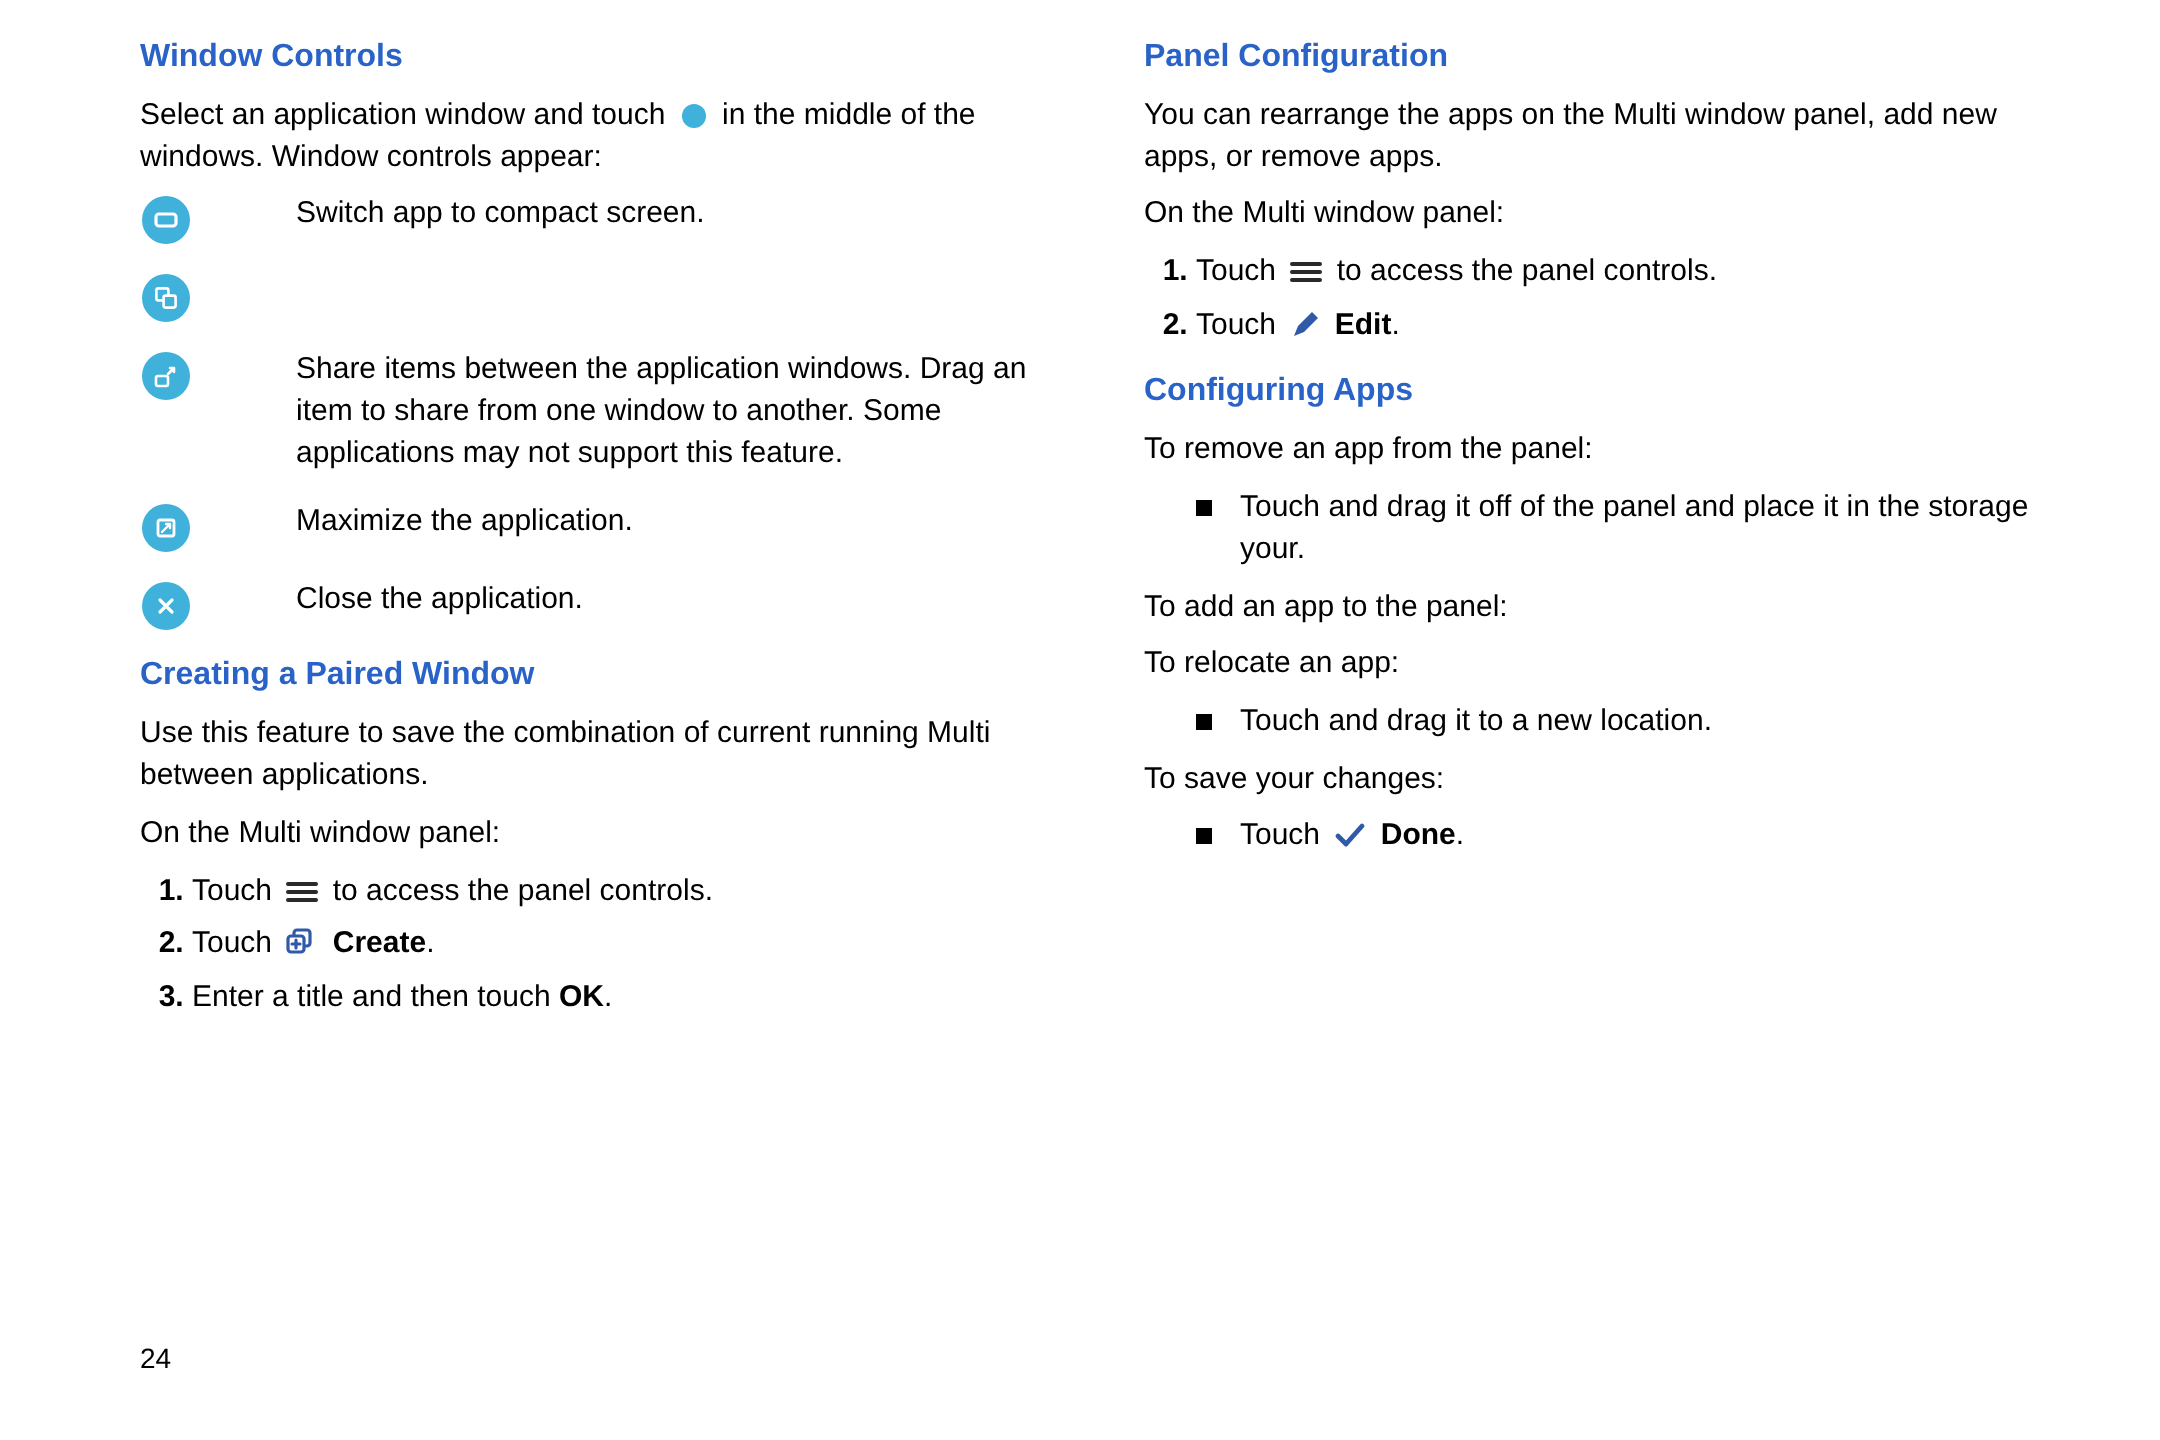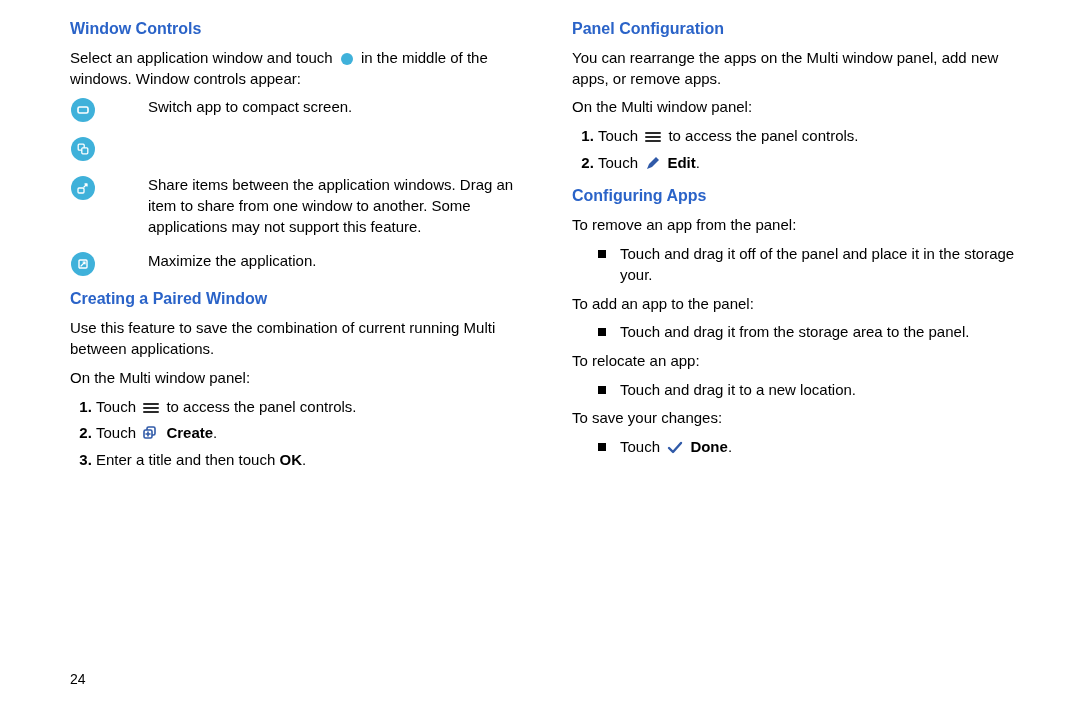--- a/index.html
+++ b/index.html
@@ -164,20 +164,30 @@
         <span class="icon">
           <span class="circle-icon">
               <svg width="14" height="14" viewBox="0 0 14 14">
                 <rect x="3" y="3" width="8" height="8" rx="1" fill="none" stroke="#fff" stroke-width="1.4"></rect>
                 <path d="M5 9 L9 5 M9 5 L9 7 M9 5 L7 5" stroke="#fff" stroke-width="1.2" fill="none" stroke-linecap="round"></path>
               </svg>
             </span>
         </span>
         <span>Maximize the application.</span>
       </li>
+      <li>
+        <span class="icon">
+          <span class="circle-icon">
+              <svg width="14" height="14" viewBox="0 0 14 14">
+                <path d="M4 4 L10 10 M10 4 L4 10" stroke="#fff" stroke-width="1.6" stroke-linecap="round"></path>
+              </svg>
+            </span>
+        </span>
+        <span>Close the application.</span>
+      </li>
     </ul>
 
     <h3 class="sub">Creating a Paired Window</h3>
     <p>Use this feature to save the combination of current running Multi between applications.</p>
     <p class="ontext">On the Multi window panel:</p>
 
     <ol class="numlist">
       <li>
         <span>Touch</span>
         <span class="inline-icon">
@@ -233,23 +243,20 @@
     </ol>
 
     <h3 class="sub">Configuring Apps</h3>
 
     <p>To remove an app from the panel:</p>
     <ul class="sqlist">
       <li>Touch and drag it off of the panel and place it in the storage your.</li>
     </ul>
 
     <p>To add an app to the panel:</p>
-    <ul class="sqlist">
-      <li>Touch and drag it from the storage area to the panel.</li>
-    </ul>
 
     <p>To relocate an app:</p>
     <ul class="sqlist">
       <li>Touch and drag it to a new location.</li>
     </ul>
 
     <p>To save your changes:</p>
     <ul class="sqlist">
       <li>
         <span>Touch</span>

